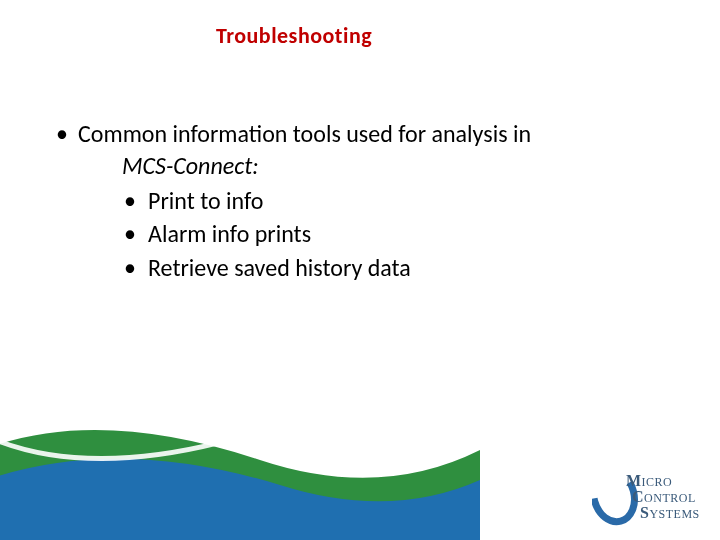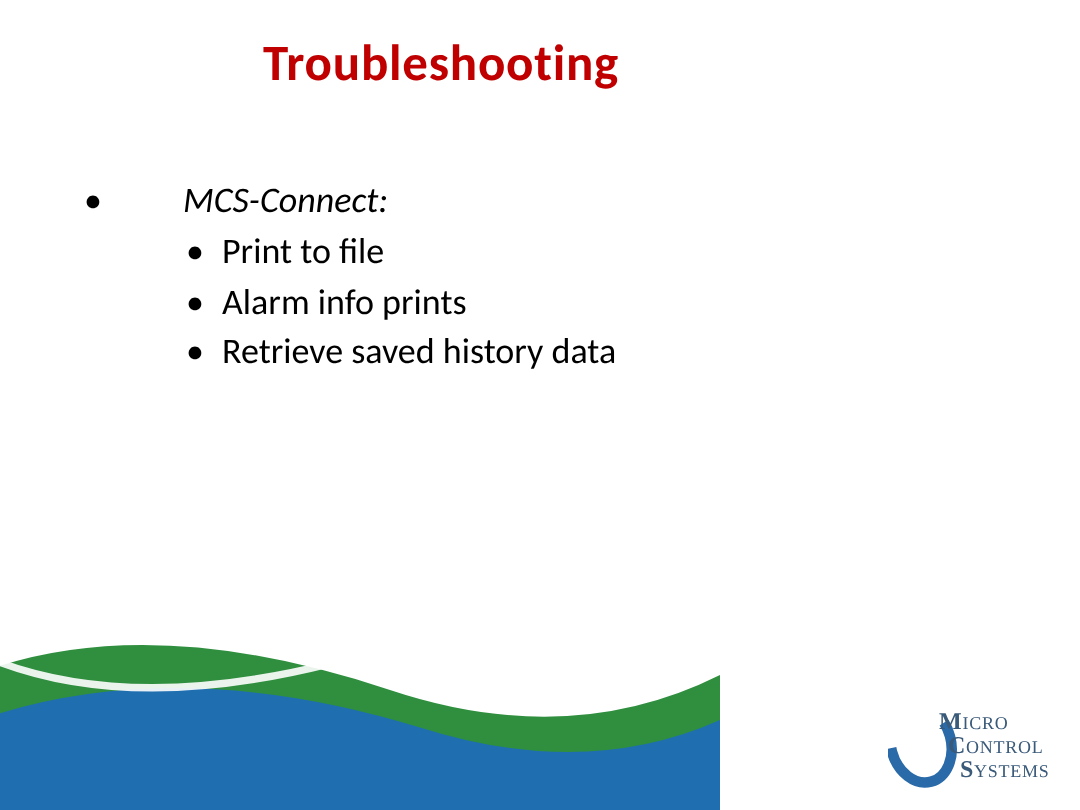--- a/index.html
+++ b/index.html
@@ -1,18 +1,18 @@
 <!DOCTYPE html>
 <html><head>
 <meta charset="utf-8">
 <style>
   * { margin: 0; padding: 0; box-sizing: border-box; }
   html, body { width: 720px; height: 540px; font-family: Calibri, "Segoe UI", Arial, sans-serif; background: #fff; overflow: hidden; position: relative; }
   .slide { width: 720px; height: 540px; position: relative; }
-  .title { position: absolute; top: 22px; left: 0; width: 588px; text-align: center; font-size: 34px; font-weight: 700; color: #c00000; letter-spacing: 0.5px; }
+  .title { position: absolute; top: 22px; left: 0; width: 588px; text-align: center; font-size: 22px; font-weight: 700; color: #c00000; letter-spacing: 0.5px; }
   .content { position: absolute; top: 118px; left: 48px; width: 630px; font-size: 24px; color: #000; line-height: 1.35; }
   .bullet-l1 { position: relative; padding-left: 30px; margin-bottom: 2px; }
   .bullet-l1::before { content: "•"; position: absolute; left: 8px; top: 0; }
   .bullet-l1 .line2 { display: block; padding-left: 44px; font-style: italic; }
   .sub-list { padding-left: 72px; }
   .bullet-l2 { position: relative; padding-left: 28px; margin-bottom: 1px; }
   .bullet-l2::before { content: "•"; position: absolute; left: 4px; top: 0; }
   
   .swoosh { position: absolute; left: -40px; bottom: -20px; width: 520px; height: 170px; pointer-events: none; }
   
@@ -22,24 +22,25 @@
   .logo-text-big { font-size: 16px; font-weight: bold; }
 </style>
 </head>
 <body>
 <div class="slide">
 
   <div class="title">Troubleshooting</div>
 
   <div class="content">
     <div class="bullet-l1">
+      <span>Common information tools used for analysis in</span>
       <span class="line2">MCS-Connect:</span>
     </div>
     <div class="sub-list">
-      <div class="bullet-l2">Print to file</div>
+      <div class="bullet-l2">Print to info</div>
       <div class="bullet-l2">Alarm info prints</div>
       <div class="bullet-l2">Retrieve saved history data</div>
     </div>
   </div>
 
   <svg class="swoosh" viewBox="0 0 520 170" preserveAspectRatio="none">
     <path d="M0,70 Q120,10 300,70 Q420,110 520,60 L520,170 L0,170 Z" fill="#2f8f3f"></path>
     <path d="M0,100 Q140,40 320,95 Q430,130 520,90 L520,170 L0,170 Z" fill="#1f6fb0"></path>
     <path d="M0,30 Q100,90 260,50 Q360,25 460,70 L460,72 Q360,30 260,55 Q100,95 0,35 Z" fill="#ffffff" opacity="0.9"></path>
   </svg>

